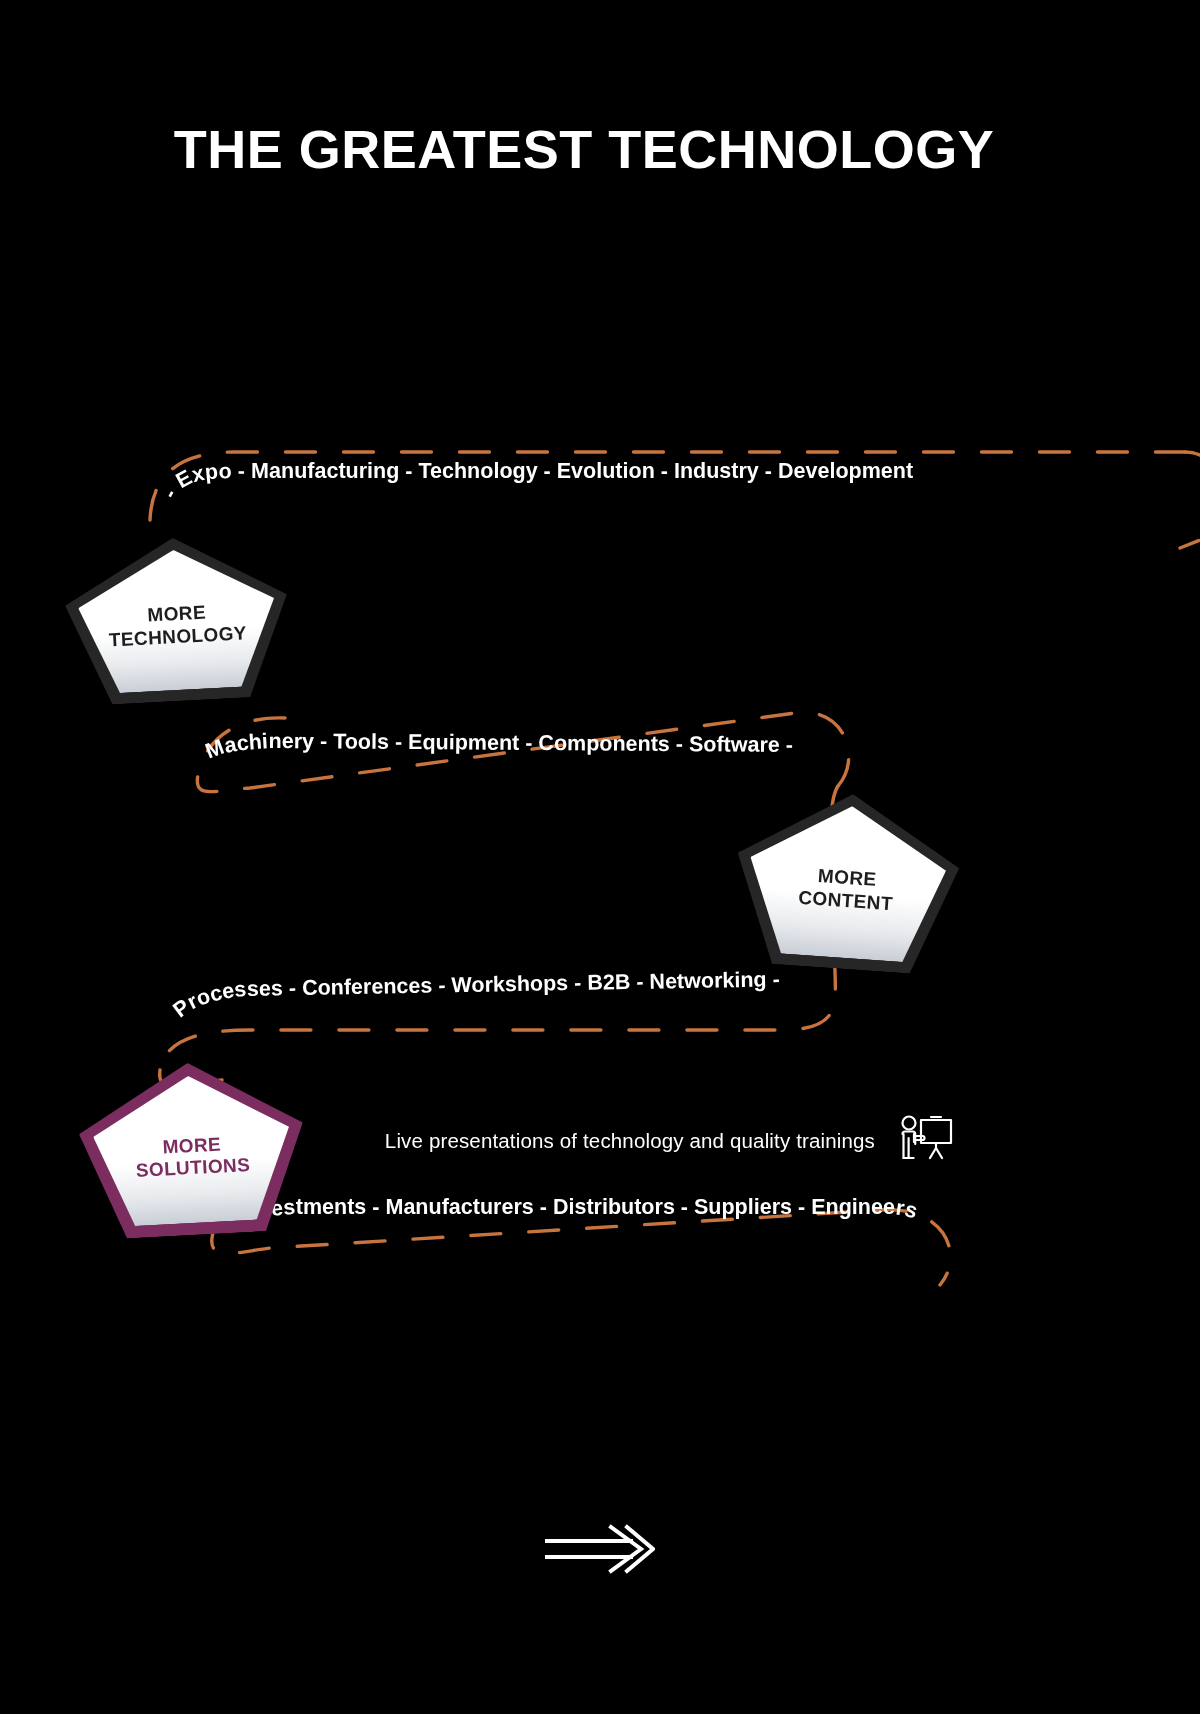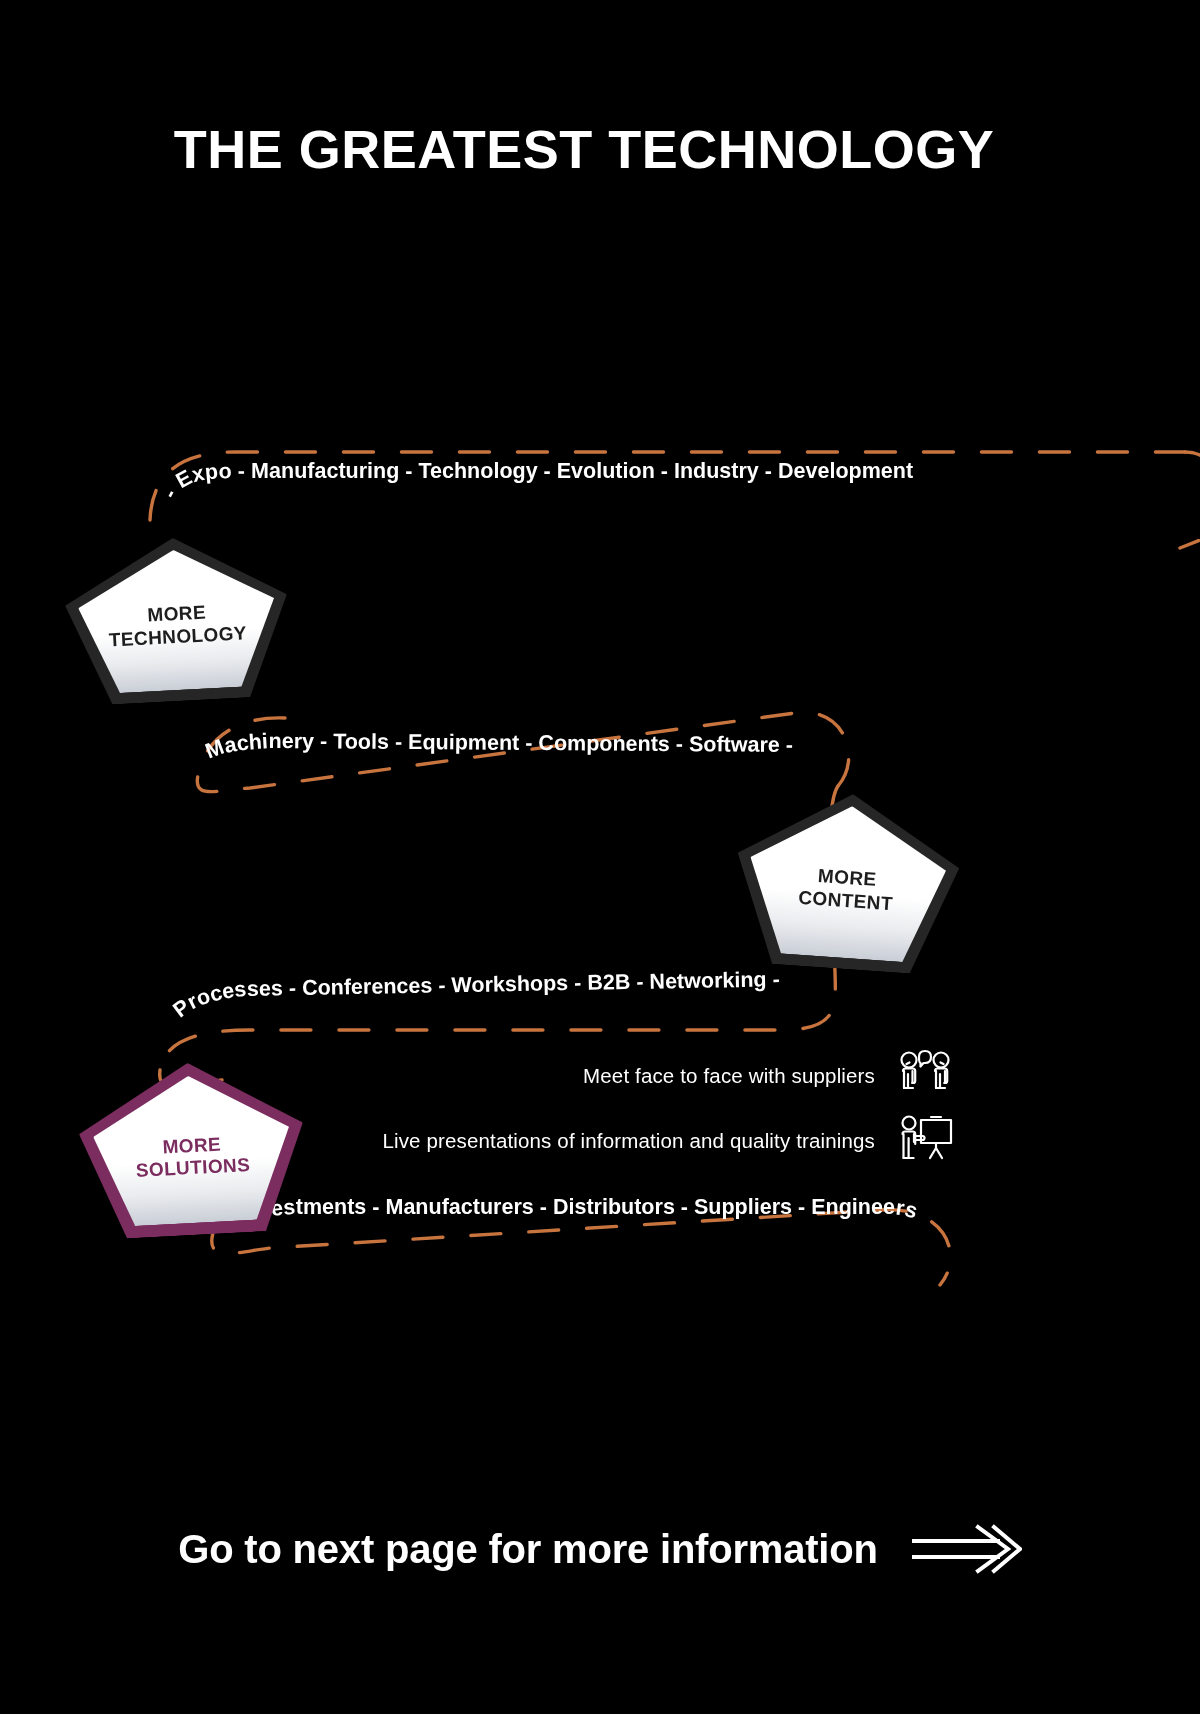--- a/index.html
+++ b/index.html
@@ -174,63 +174,41 @@
   </div>
 
   <div class="pent" id="pent-sol">
     <div class="inner"></div>
     <div class="plabel">
       <span>MORE</span><br>
       <span>SOLUTIONS</span>
     </div>
   </div>
 
-  <div class="bullet" id="bullet-1">
-    <span class="btxt">Meet face to face with suppliers</span>
-    <svg class="bicon" viewBox="0 0 60 58">
-      <g fill="none" stroke="#ffffff" stroke-width="2.2" stroke-linecap="round" stroke-linejoin="round">
-
-        <circle cx="14" cy="13" r="7.5"></circle>
-        <path d="M14.5 15.5 L11.5 17"></path>
-        <path d="M8 24 q0 -2.5 2.6 -2.5 h7 q2.6 0 2.6 2.5 v10 q0 2 -2 2 h-1"></path>
-        <path d="M9 24 v17 M13 27 v14 M17.5 24 v12"></path>
-        <path d="M9 41 h5 M13 41 h5"></path>
-
-        <circle cx="46" cy="13" r="7.5"></circle>
-        <path d="M45.5 15.5 L48.5 17"></path>
-        <path d="M40 24 q0 -2.5 2.6 -2.5 h7 q2.6 0 2.6 2.5 v10 q0 2 -2 2 h-1"></path>
-        <path d="M41 24 v17 M45 27 v14 M50 24 v12"></path>
-        <path d="M41 41 h5 M45 41 h5"></path>
-
-        <path d="M24 10 q0 -6 6 -6 q6 0 6 6 q0 6 -6 6 h-1.5 l-3 3.5 v-3.5 q-1.5 -0.2 -1.5 -6z"></path>
-      </g>
-    </svg>
-  </div>
 
   <div class="bullet" id="bullet-2">
-    <span class="btxt">Live presentations of information and quality trainings</span>
+    <span class="btxt">Live presentations of technology and quality trainings</span>
     <svg class="bicon" viewBox="0 0 60 58">
       <g fill="none" stroke="#ffffff" stroke-width="2.2" stroke-linecap="round" stroke-linejoin="round">
 
         <rect x="26" y="8" width="30" height="23"></rect>
         <path d="M41 31 v5 M41 36 l-6 10 M41 36 l6 10"></path>
         <path d="M36 5 h10"></path>
 
         <circle cx="14" cy="11" r="6.5"></circle>
         <path d="M7.5 22 q0 -2.5 2.6 -2.5 h7.5 q2.6 0 2.6 2.5 v10"></path>
         <path d="M8.5 22 v24 M13.6 26 v20 M19 22 v8"></path>
         <path d="M8.5 46 h5 M13.6 46 h5"></path>
 
         <path d="M19.5 24 h8 q2 0 2 2 q0 2 -2 2 h-8"></path>
       </g>
     </svg>
   </div>
 
   <div id="footer">
-    <span id="footer-text">Go to next page for more information</span>
     <svg id="footer-arrow" viewBox="0 0 110 56">
       <g fill="none" stroke="#ffffff" stroke-width="4" stroke-linecap="square">
         <path d="M2 20 H86"></path>
         <path d="M2 36 H86"></path>
         <path d="M66 6 L96 28 L66 50"></path>
         <path d="M82 6 L108 28 L82 50"></path>
       </g>
     </svg>
   </div>
 

